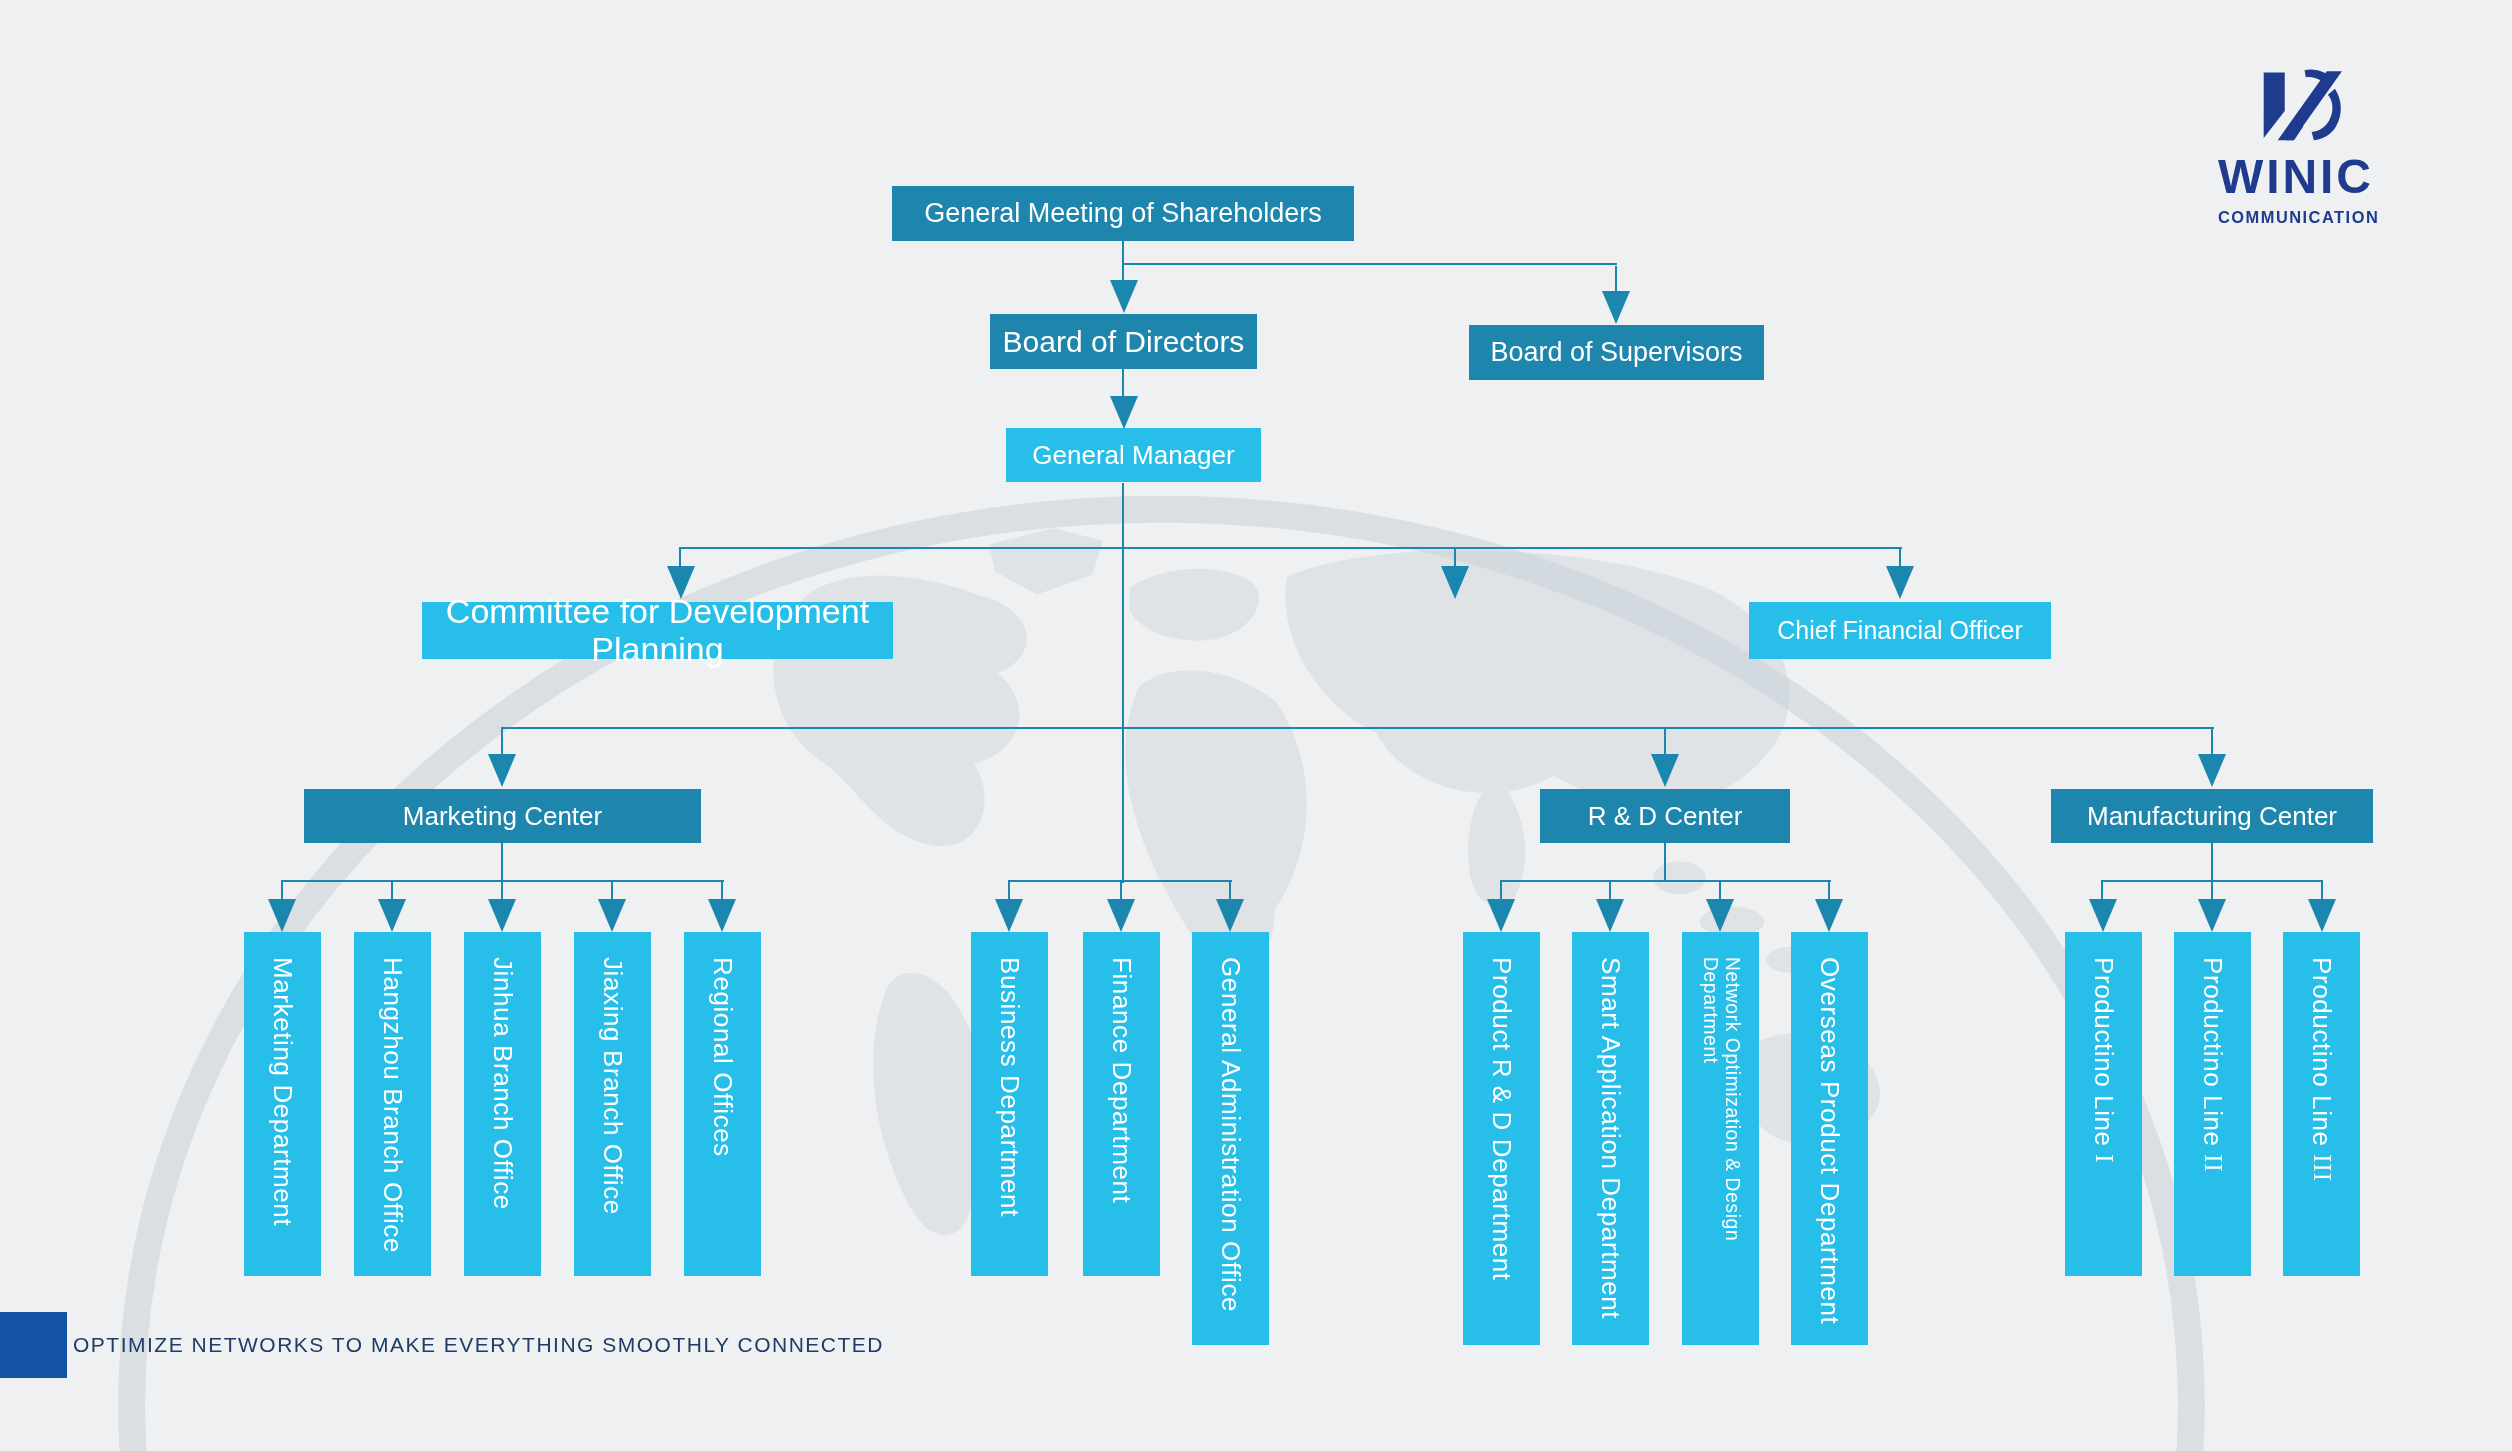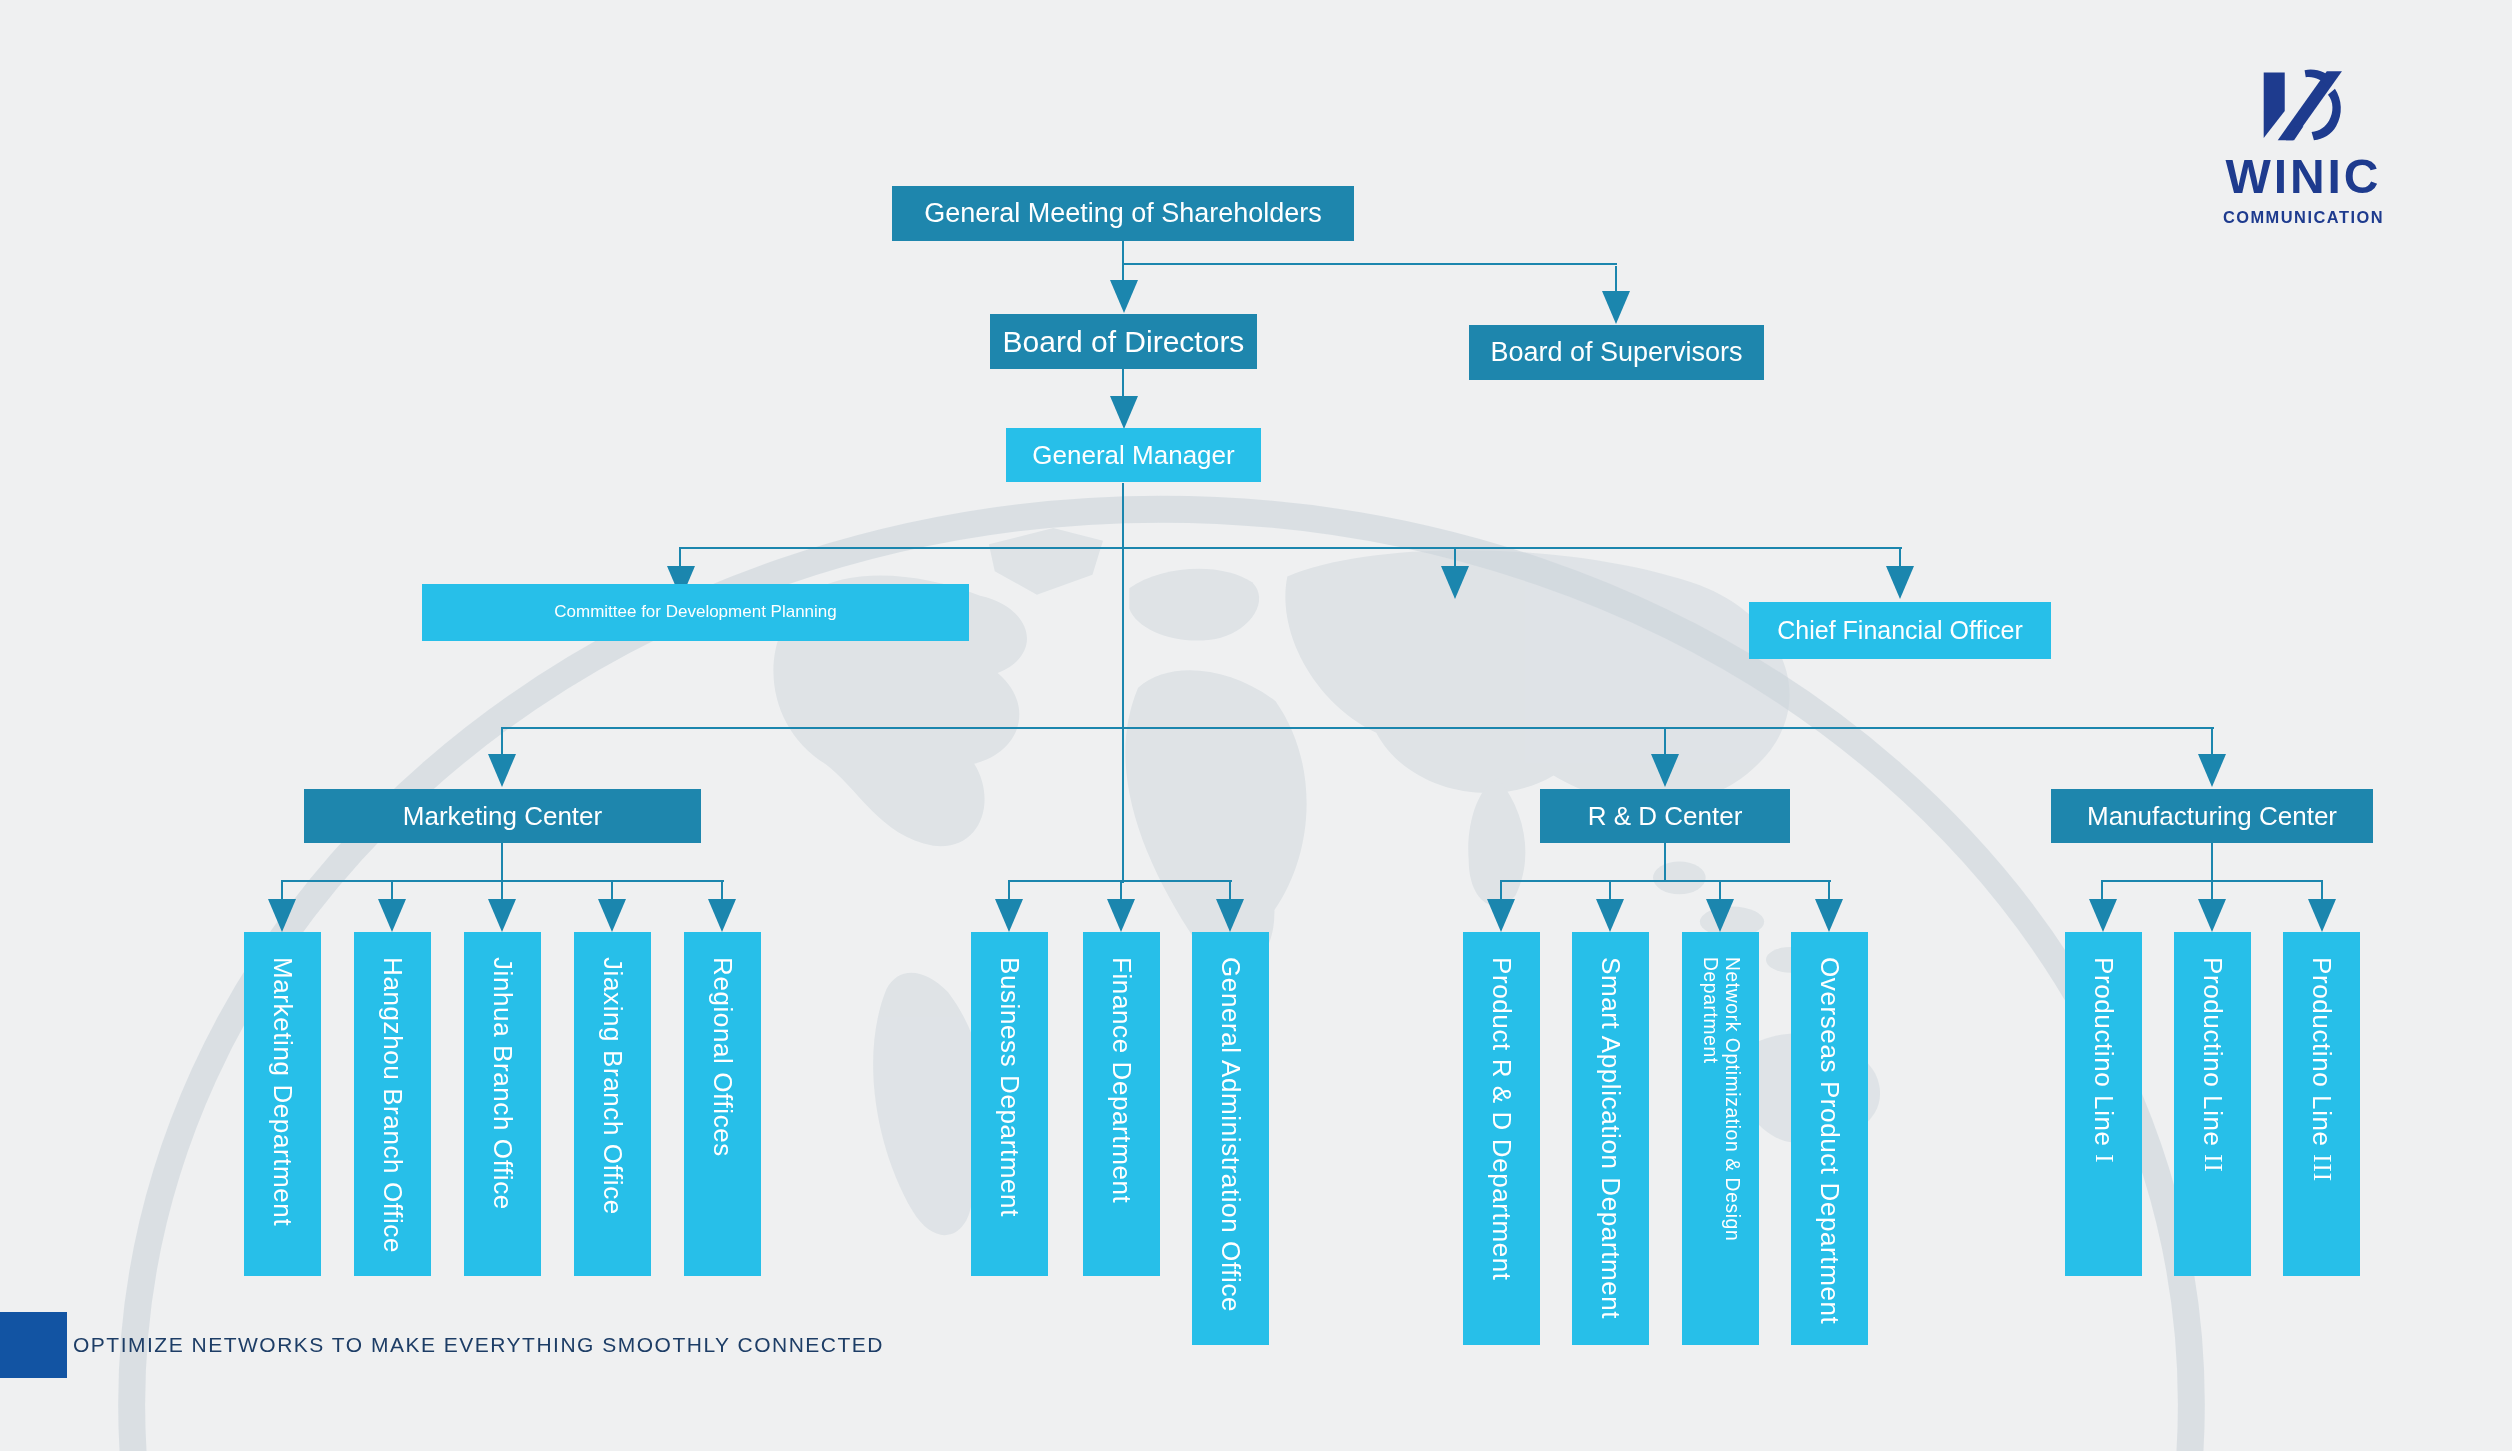--- a/index.html
+++ b/index.html
@@ -13,21 +13,21 @@
   .vnode{position:absolute;box-sizing:border-box;background:#27bfe9;color:#fff;width:77px;
          writing-mode:vertical-rl;text-orientation:mixed;display:flex;align-items:center;
          justify-content:flex-start;padding-top:24.6px;font-size:26px;letter-spacing:0.6px;}
   .vnode.t{height:413px;top:932px;}
   .vnode.s{height:344px;top:932px;}
   .vnode.small{font-size:19.3px;}
   .numeral{font-family:"Liberation Serif", serif;margin-inline-start:8.2px;}
   .ln{position:absolute;background:#1b86ae;}
   .arr{position:absolute;width:0;height:0;border-left:14px solid transparent;
        border-right:14px solid transparent;border-top:33px solid #1b86ae;}
-  .logo{position:absolute;left:2218px;top:69px;width:171px;color:#1e3b8e;text-align:center;}
+  .logo{position:absolute;left:2218px;top:69px;width:171px;color:#1e3b8e;text-align:left;}
   .logo-mark{display:block;margin:0 auto;}
   .logo-brand{font-size:48px;font-weight:bold;letter-spacing:2.9px;margin-top:7px;white-space:nowrap;}
   .logo-sub{font-size:16.4px;font-weight:bold;letter-spacing:1.5px;margin-top:3.5px;white-space:nowrap;}
   .tag-square{position:absolute;left:0;top:1312px;width:67px;height:66px;background:#1254a3;}
   .tagline{position:absolute;left:73px;top:1312px;height:66px;display:flex;align-items:center;
            font-size:21px;letter-spacing:1.5px;color:#1d3d66;white-space:nowrap;}
 </style>
 </head>
 <body>
 
@@ -128,21 +128,21 @@
   <div class="arr" style="left:2308px;top:899px"></div>
 
   <div class="node pri" style="left:892px;top:186px;width:462px;height:55px;font-size:27px">General Meeting of Shareholders</div>
 
   <div class="node pri" style="left:1469px;top:325px;width:295px;height:55px;font-size:27px">Board of Supervisors</div>
 
   <div class="node pri" style="left:990px;top:314px;width:267px;height:55px;font-size:30px">Board of Directors</div>
 
   <div class="node sec" style="left:1006px;top:428px;width:255px;height:54px;font-size:26px">General Manager</div>
 
-  <div class="node sec" style="left:422px;top:584px;width:547px;height:57px;font-size:17px">Committee for Development Planning</div>
+  <div class="node sec" style="left:422px;top:602px;width:471px;height:57px;font-size:34px">Committee for Development Planning</div>
 
 
   <div class="node sec" style="left:1749px;top:602px;width:302px;height:57px;font-size:25px">Chief Financial Officer</div>
 
   <div class="node pri" style="left:304px;top:789px;width:397px;height:54px;font-size:26px">Marketing Center</div>
 
   <div class="node pri" style="left:1540px;top:789px;width:250px;height:54px;font-size:26px">R &amp; D Center</div>
 
   <div class="node pri" style="left:2051px;top:789px;width:322px;height:54px;font-size:26px">Manufacturing Center</div>
 

